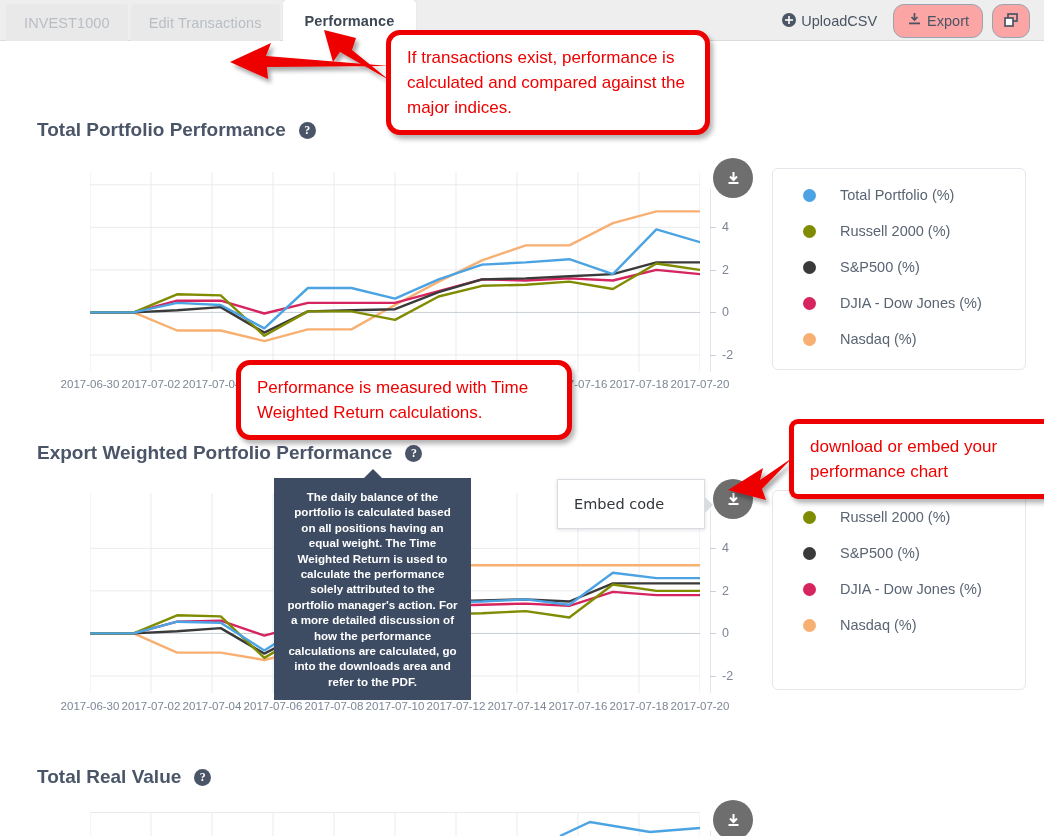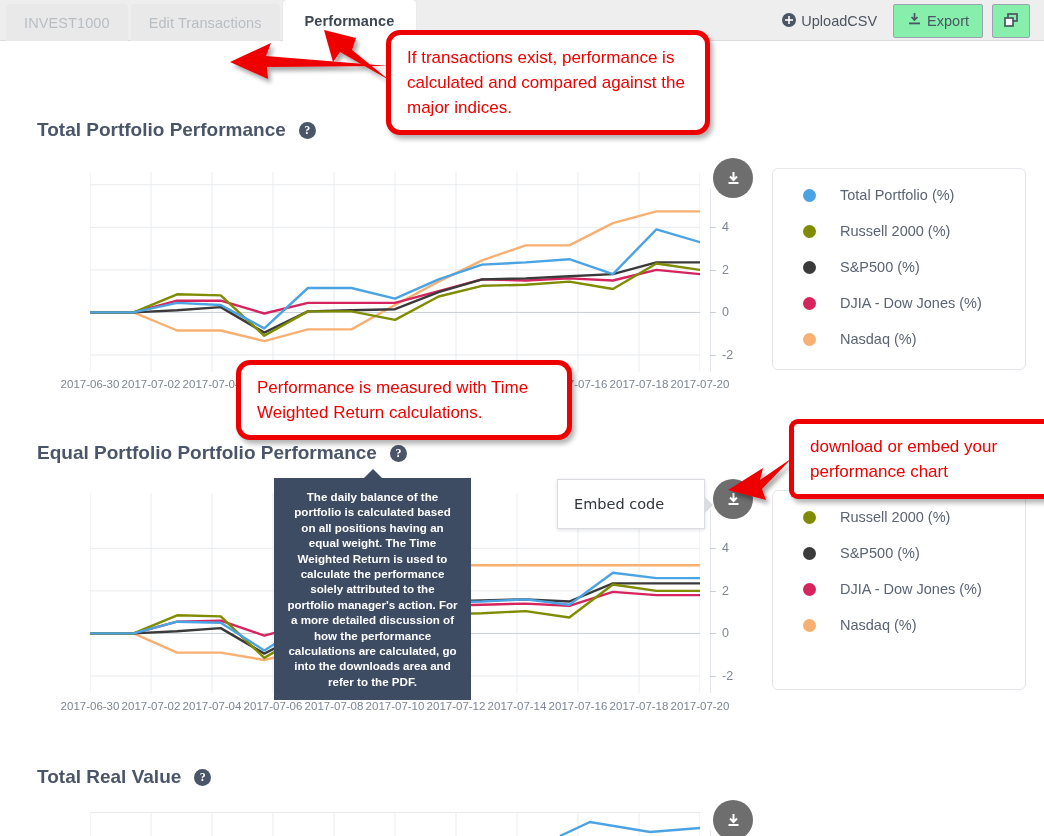--- a/index.html
+++ b/index.html
@@ -37,22 +37,22 @@
   }
   .topright { position: absolute; right: 14px; top: 3px; display: flex; align-items: center; height: 36px; justify-content: space-between; }
   .upload-btn {
     display: flex; align-items: center; gap: 5px;
     font-size: 14.5px; color: #4b5563; margin-right: 16px; cursor: pointer;
     white-space: nowrap;
   }
   .btn-outline {
     display: flex; align-items: center; gap: 5px;
     height: 34px; padding: 0 13px;
-    border: 1px solid #9aa4b1; border-radius: 2px;
-    background: #86efac; color: #4b5563; font-size: 14.5px; cursor: pointer;
+    border: 1px solid #9aa4b1; border-radius: 11px;
+    background: #fca5a5; color: #4b5563; font-size: 14.5px; cursor: pointer;
     white-space: nowrap;
   }
   .btn-icon-only { width: 38px; padding: 0; justify-content: center; margin-left: 9px; }
 
   
   .section-title {
     position: absolute;
     font-size: 19px; font-weight: bold; color: #4a5568;
     white-space: nowrap;
     display: flex; align-items: center; gap: 13px;
@@ -280,21 +280,21 @@
   </div>
 
   <div class="dl-btn" style="left:713px; top:158px;">
     <svg width="17" height="17" viewBox="0 0 17 17">
         <path d="M8.5 2 L8.5 9 M5 6.5 L8.5 10 L12 6.5" stroke="#fff" stroke-width="2" fill="none"></path>
         <rect x="3.5" y="12" width="10" height="2" fill="#fff"></rect>
       </svg>
   </div>
 
   <div class="section-title" style="left:37px; top:442px;">
-    <span>Equal Portfolio Portfolio Performance</span>
+    <span>Export Weighted Portfolio Performance</span>
     <span class="help-icon">?</span>
   </div>
 
   <div class="plot" style="left:90px; top:493px;">
     <svg id="chart1" width="610" height="200">
         <line x1="0" x2="0" y1="0" y2="200" stroke="#e8ebee" stroke-width="1"></line>
         <line x1="61" x2="61" y1="0" y2="200" stroke="#e8ebee" stroke-width="1"></line>
         <line x1="122" x2="122" y1="0" y2="200" stroke="#e8ebee" stroke-width="1"></line>
         <line x1="183" x2="183" y1="0" y2="200" stroke="#e8ebee" stroke-width="1"></line>
         <line x1="244" x2="244" y1="0" y2="200" stroke="#e8ebee" stroke-width="1"></line>

